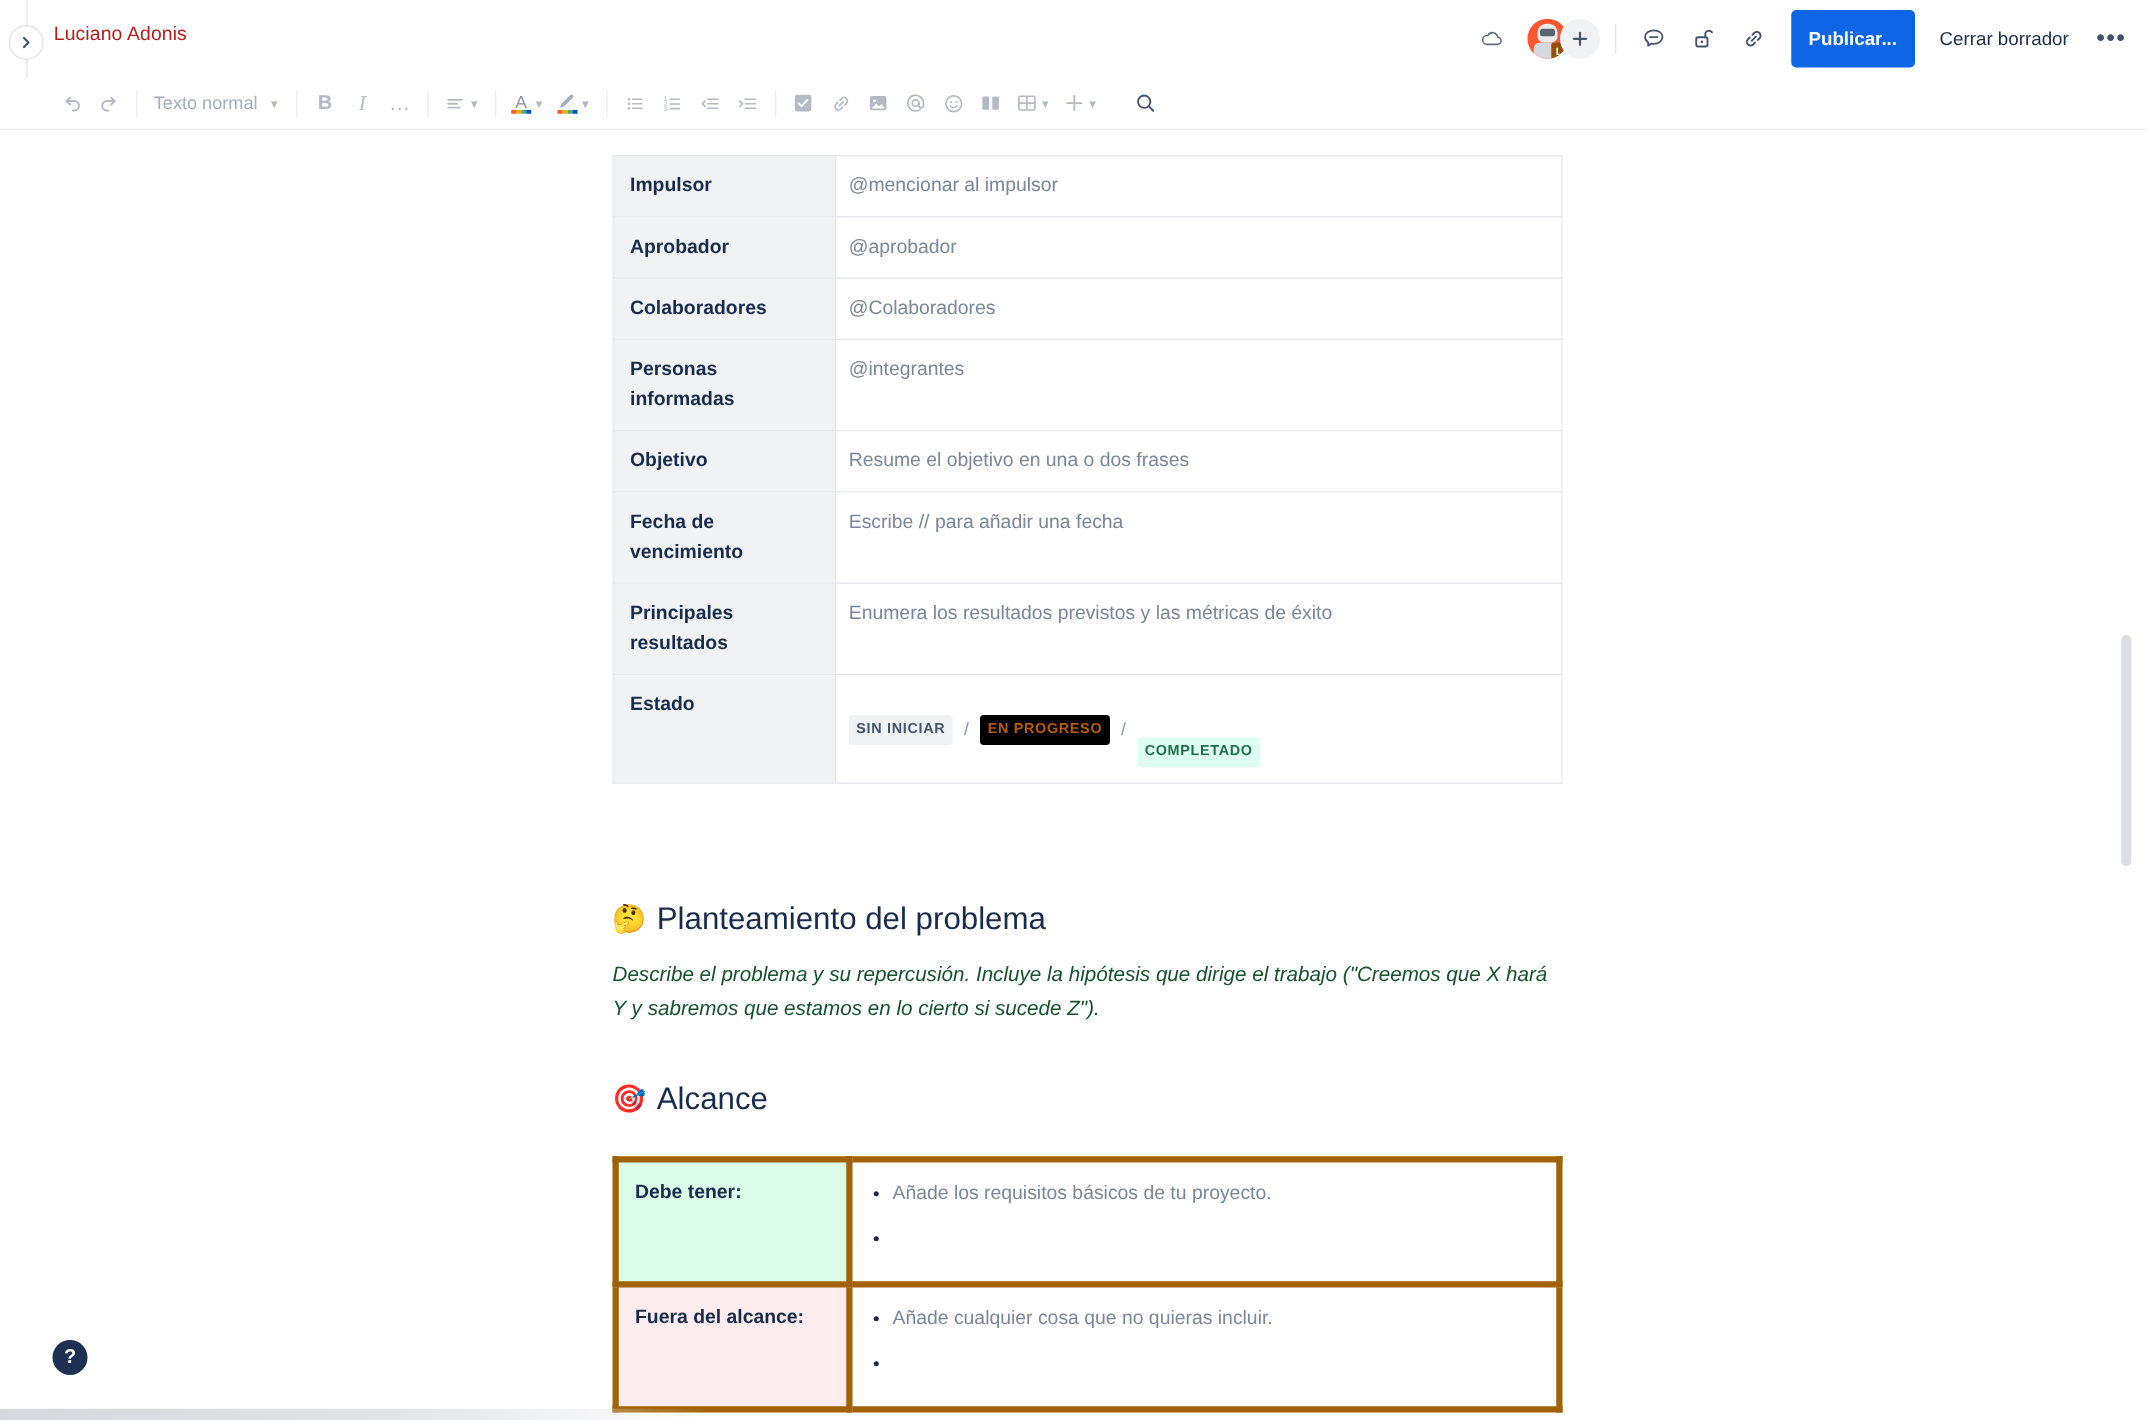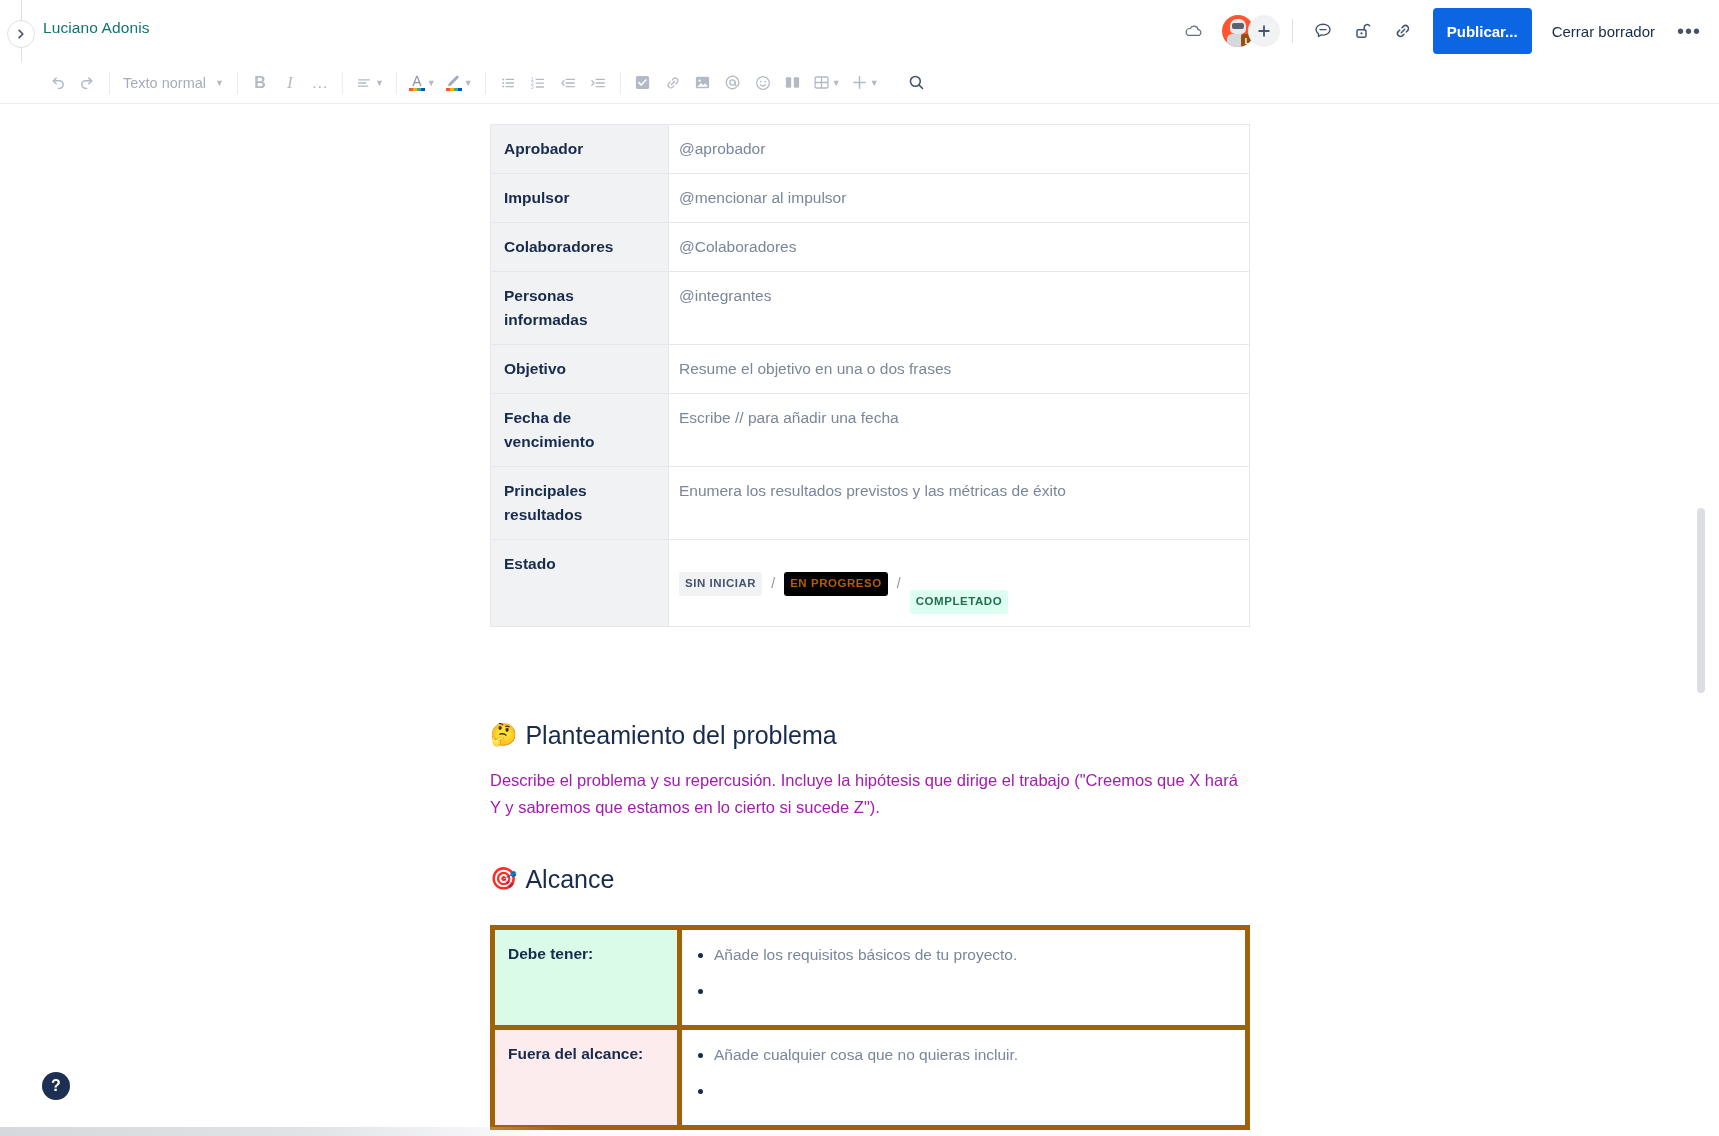--- a/index.html
+++ b/index.html
@@ -26,21 +26,21 @@
     position: absolute; left: 7px; top: 20px;
     width: 28px; height: 28px; border-radius: 50%;
     background: #ffffff; border: 1px solid #dfe1e6;
     display: flex; align-items: center; justify-content: center;
     cursor: pointer; z-index: 4;
   }
   .expand-btn svg { display: block; }
 
   #doc-title {
     position: absolute; left: 43px; top: 19px;
-    font-size: 15.5px; color: #0f766e; letter-spacing: .1px;
+    font-size: 15.5px; color: #b91c1c; letter-spacing: .1px;
     white-space: nowrap;
   }
 
   #topbar-right {
     position: absolute; right: 14px; top: 0; height: 62px;
     display: flex; align-items: center; gap: 0px;
   }
   .tb-icon {
     width: 32px; height: 32px; margin: 0 4px;
     display: flex; align-items: center; justify-content: center;
@@ -163,22 +163,22 @@
   .badge-sep { color: #8993a4; font-size: 14px; }
 
   
   .h2 {
     font-size: 25px; font-weight: normal; color: #172b4d;
     margin: 0; display: flex; align-items: center; gap: 8px;
     line-height: 1.3;
   }
   .h2 .emoji { font-size: 22px; line-height: 1; }
   .para {
-    font-size: 16.5px; color: #a21caf; line-height: 1.62;
-    margin-top: 16px; width: 760px;
+    font-size: 16.5px; color: #14532d; line-height: 1.62;
+    margin-top: 16px; width: 760px; font-style: italic;
   }
 
   .spacer-lg { height: 92px; }
   .spacer-md { height: 42px; }
   .spacer-sm { height: 30px; }
 
   
   table.scope-table { width: 760px; border-collapse: collapse; table-layout: fixed; }
   table.scope-table td {
     border: 5px solid #a16207; vertical-align: top;
@@ -446,26 +446,26 @@
     </svg>
   </div>
 </div>
 
 <div id="canvas">
   <div id="doc">
 
     <table class="doc-table">
       <tbody>
         <tr>
+          <td class="lbl">Impulsor</td>
+          <td class="val">@mencionar al impulsor</td>
+        </tr>
+        <tr>
           <td class="lbl">Aprobador</td>
           <td class="val">@aprobador</td>
-        </tr>
-        <tr>
-          <td class="lbl">Impulsor</td>
-          <td class="val">@mencionar al impulsor</td>
         </tr>
         <tr>
           <td class="lbl">Colaboradores</td>
           <td class="val">@Colaboradores</td>
         </tr>
         <tr>
           <td class="lbl">Personas informadas</td>
           <td class="val tall">@integrantes</td>
         </tr>
         <tr>

